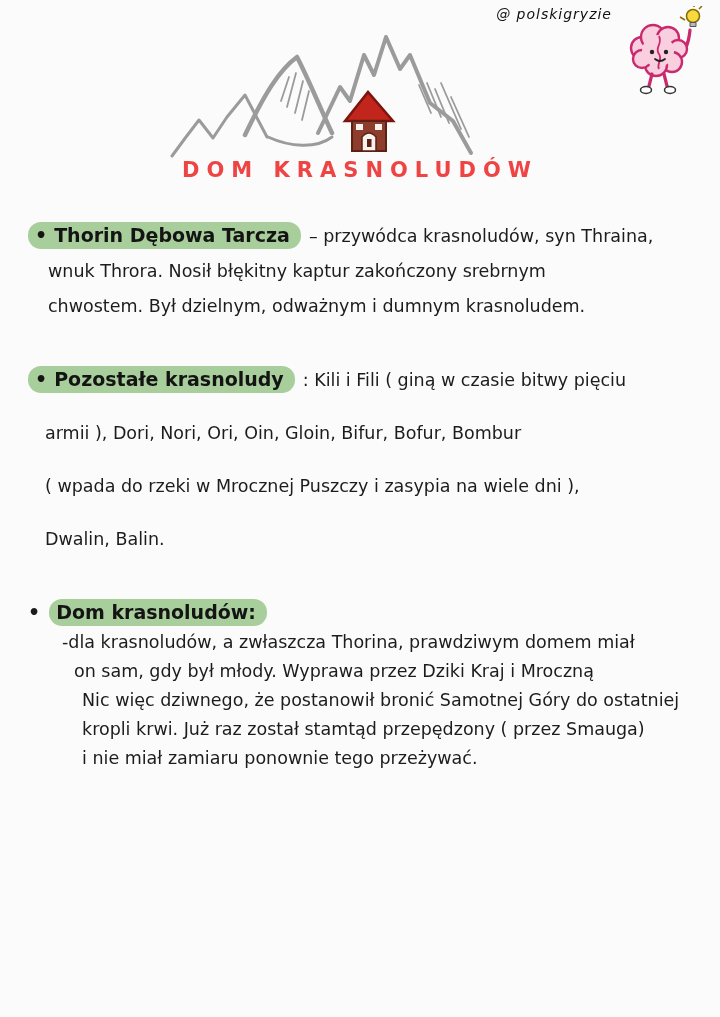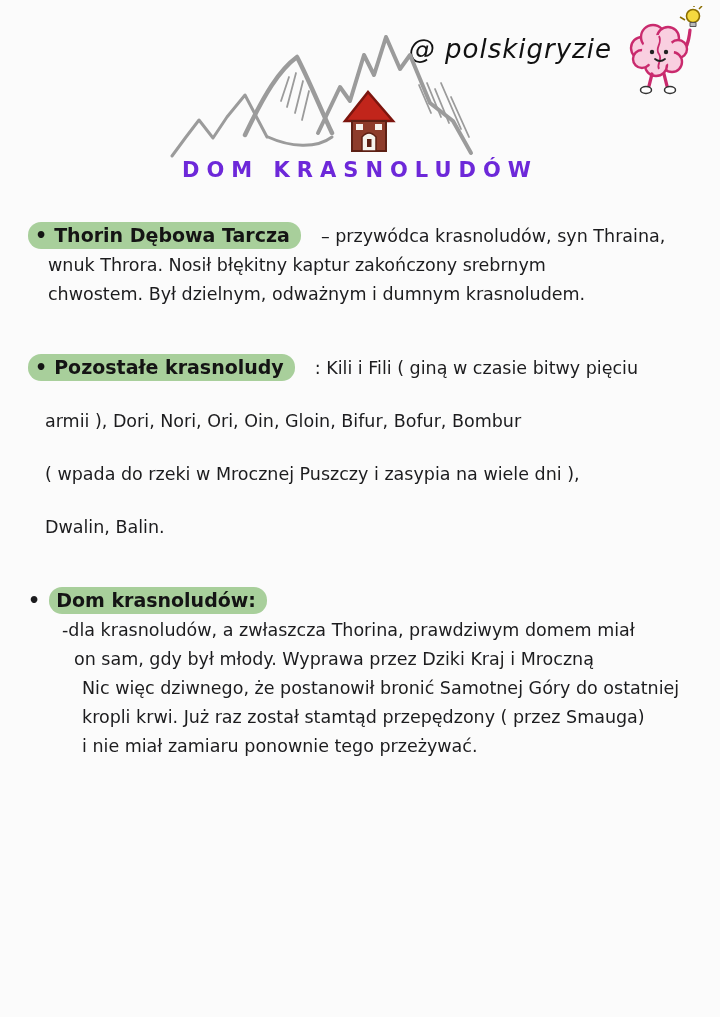--- a/index.html
+++ b/index.html
@@ -10,54 +10,53 @@
     font-family:"DejaVu Sans",sans-serif;
     color:#1c1c1e;
     overflow:hidden;
   }
   
   .handle{
     position:absolute;top:6px;right:14px;
     display:flex;align-items:flex-start;gap:8px;
   }
   .handle-text{
-    margin-top:28px;
     font-style:italic;
-    font-size:26px;
+    font-size:14px;
     letter-spacing:1px;
     color:#111;
   }
   
   .art{position:absolute;left:168px;top:24px;}
   
   .title{
     position:absolute;top:158px;left:0;width:100%;
     text-align:center;
     font-weight:bold;font-size:21px;letter-spacing:7px;
-    color:#6d28d9;
+    color:#ef4444;
   }
   
   .sections{
     position:absolute;left:28px;top:221px;width:676px;
     font-size:17.5px;line-height:29px;
   }
   section{margin:0 0 44px 0;}
   .head-line{white-space:nowrap;}
   .hl{
     background:#a8cf9b;
     border-radius:13px;
     padding:2px 11px 3px 7px;
     font-weight:bold;font-size:19px;
     color:#141414;
   }
   .bullet-in{margin-right:7px;font-weight:bold;}
   .bullet-out{margin-right:9px;font-weight:bold;font-size:19px;}
-  .rest{margin-left:20px;}
+  .rest{margin-left:8px;}
   .line{white-space:nowrap;}
-  .ind-1{padding-left:20px;}
+  .ind-1{padding-left:20px;margin-top:6px;}
   .ind-2{padding-left:17px;margin-top:24px;}
   .ind-3{padding-left:34px;}
   .ind-4{padding-left:46px;}
   .ind-5{padding-left:54px;}
 </style>
 </head>
 <body>
 
 <div class="sheet">
 

